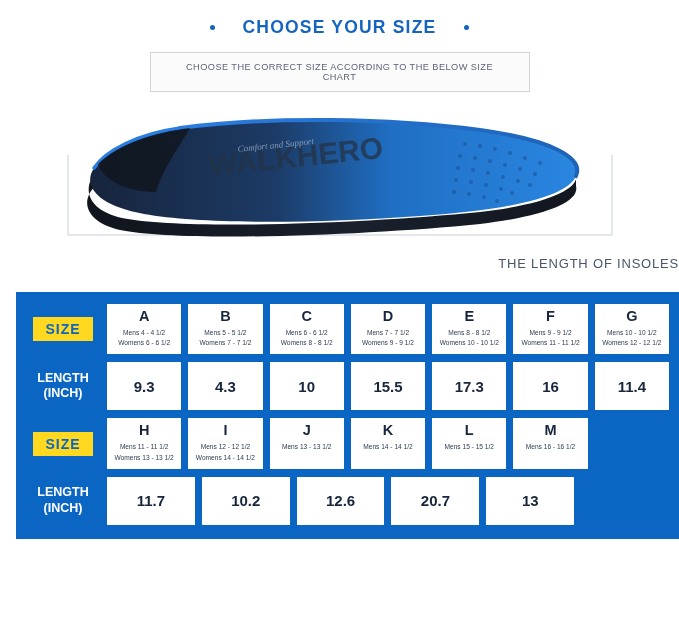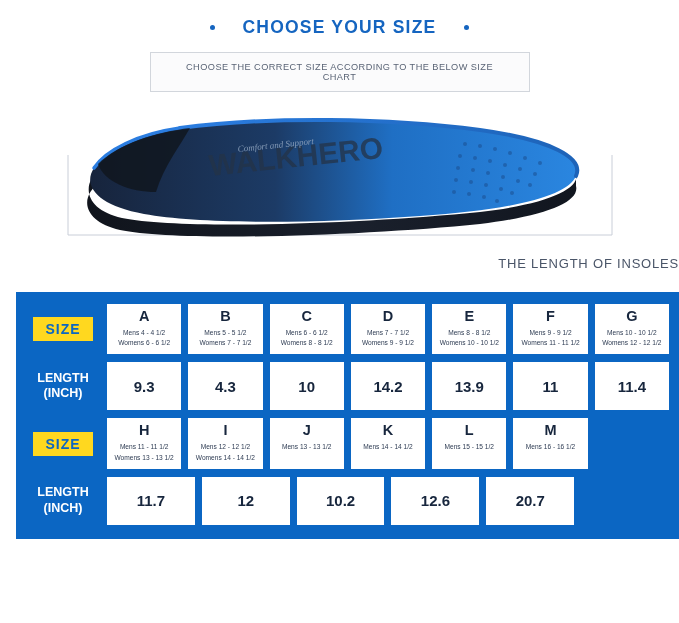--- a/index.html
+++ b/index.html
@@ -295,23 +295,23 @@
       <div class="label-cell">
         <div class="length-label">
           <div>LENGTH</div>
           <div>(INCH)</div>
         </div>
       </div>
       <div class="cells">
         <div class="len-cell">9.3</div>
         <div class="len-cell">4.3</div>
         <div class="len-cell">10</div>
-        <div class="len-cell">14.2</div>
-        <div class="len-cell">13.9</div>
-        <div class="len-cell">11</div>
+        <div class="len-cell">15.5</div>
+        <div class="len-cell">17.3</div>
+        <div class="len-cell">16</div>
         <div class="len-cell">11.4</div>
       </div>
     </div>
 
     <div class="row">
       <div class="label-cell">
         <span class="size-chip">SIZE</span>
       </div>
       <div class="cells">
         <div class="cell">
@@ -346,22 +346,22 @@
 
     <div class="row">
       <div class="label-cell">
         <div class="length-label">
           <div>LENGTH</div>
           <div>(INCH)</div>
         </div>
       </div>
       <div class="cells">
         <div class="len-cell">11.7</div>
-        <div class="len-cell">12</div>
         <div class="len-cell">10.2</div>
         <div class="len-cell">12.6</div>
         <div class="len-cell">20.7</div>
+        <div class="len-cell">13</div>
         <div class="len-cell empty"></div>
       </div>
     </div>
 
   </div>
 </div>
 
 </body></html>

